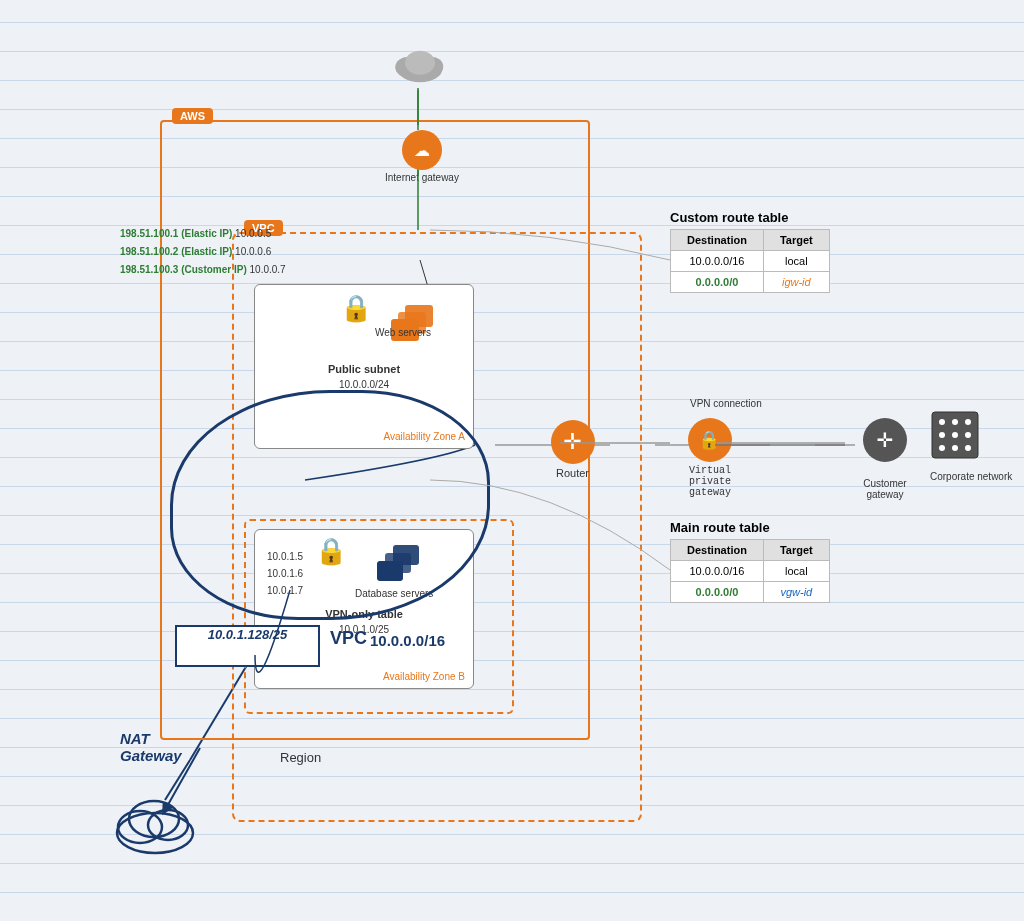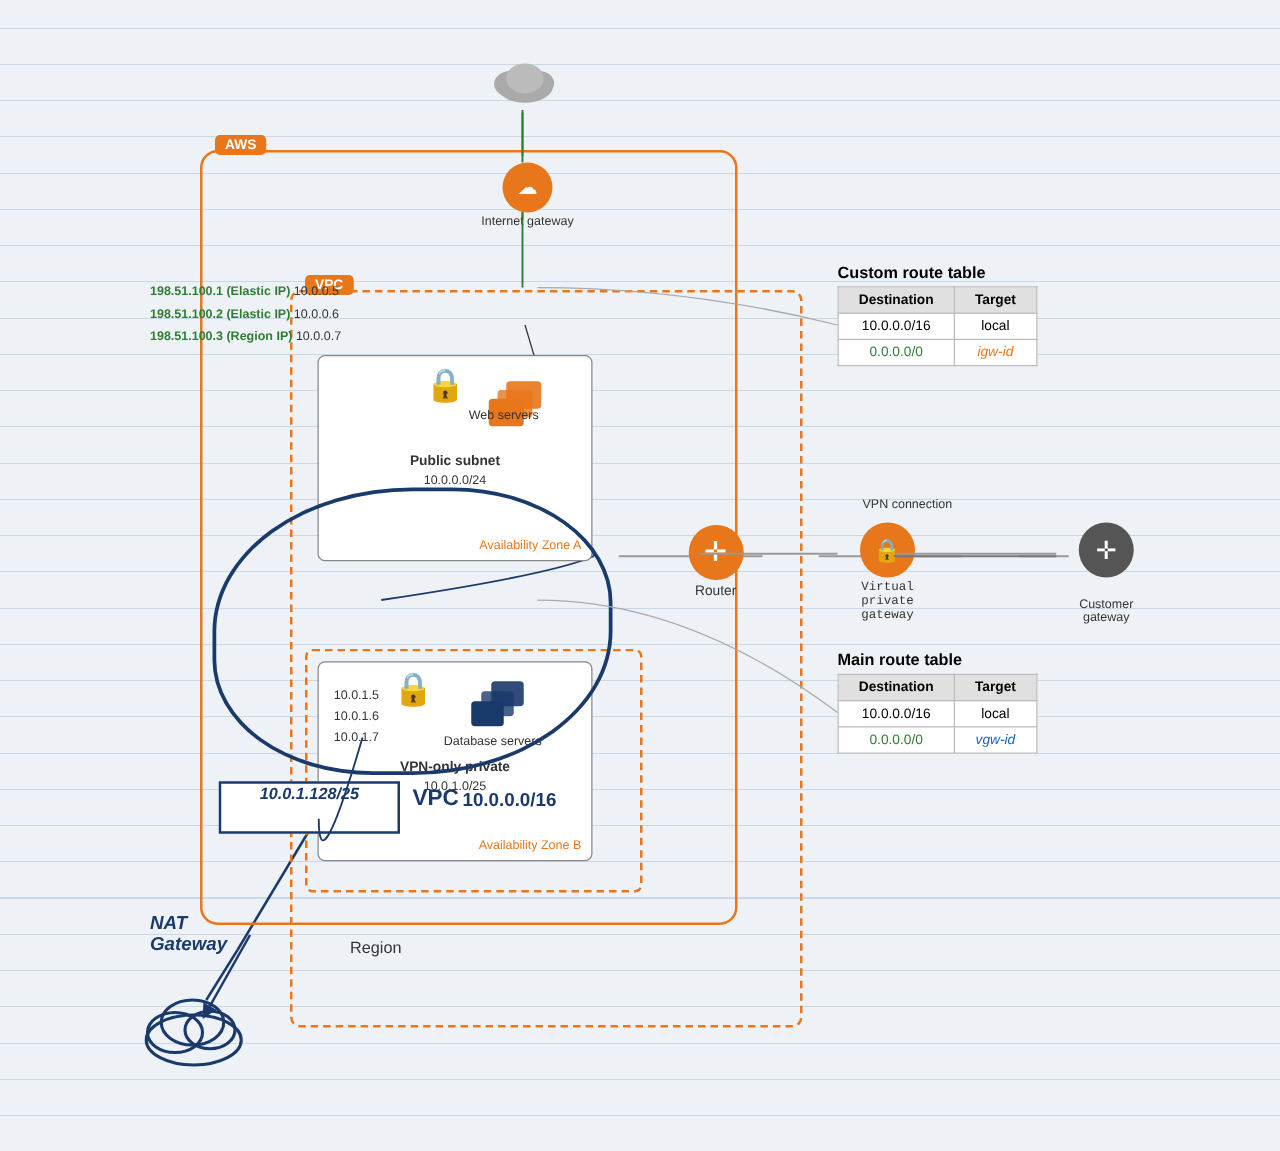--- a/index.html
+++ b/index.html
@@ -43,21 +43,21 @@
     }
 
     
     .aws-box {
       position: absolute;
       top: 90px;
       left: 60px;
       width: 430px;
       height: 620px;
       border: 2px solid #E8761A;
-      border-radius: 14px;
+      border-radius: 4px;
       background: transparent;
     }
     .aws-label {
       position: absolute;
       top: -14px;
       left: 10px;
       background: #E8761A;
       color: white;
       font-size: 11px;
       font-weight: bold;
@@ -119,21 +119,21 @@
       position: absolute;
       top: 180px;
       left: 570px;
     }
     .main-route-container {
       position: absolute;
       top: 490px;
       left: 570px;
     }
 
-    .green-text { color: #2e7d32; }
+    .green-text { color: #2e7d32; font-weight: bold; }
     .blue-link { color: #1565c0; font-style: italic; }
     .orange-link { color: #E8761A; font-style: italic; }
 
     
     .blue-cloud-sketch {
       position: absolute;
       bottom: 40px;
       left: 10px;
     }
 
@@ -236,52 +236,68 @@
             <rect x="2" y="21" width="26" height="20" rx="3" fill="#1a3a6b"></rect>
           </svg>
         </div>
 
         <div style="position:absolute;top:18px;left:12px;font-size:10px;color:#333;line-height:1.7;">
           <div>10.0.1.5</div>
           <div>10.0.1.6</div>
           <div>10.0.1.7</div>
         </div>
         <div style="font-size:10px;color:#333;position:absolute;top:58px;left:100px;white-space:nowrap;">Database servers</div>
-        <div style="font-size:11px;font-weight:bold;color:#333;text-align:center;position:absolute;top:78px;left:0;right:0;">VPN-only private</div>
+        <div style="font-size:11px;font-weight:bold;color:#333;text-align:center;position:absolute;top:78px;left:0;right:0;">VPN-only table</div>
         <div style="font-size:10px;color:#333;text-align:center;position:absolute;top:94px;left:0;right:0;">10.0.1.0/25</div>
         <div style="font-size:10px;color:#E8761A;text-align:right;padding-right:8px;position:absolute;bottom:6px;right:0;">Availability Zone B</div>
       </div>
 
     </div>
 
   </div>
 
   <div style="position:absolute;top:195px;left:20px;font-size:10px;line-height:1.8;">
     <div><span style="color:#2e7d32;font-weight:bold;">198.51.100.1 (Elastic IP)</span> <span style="color:#333;">10.0.0.5</span></div>
     <div><span style="color:#2e7d32;font-weight:bold;">198.51.100.2 (Elastic IP)</span> <span style="color:#333;">10.0.0.6</span></div>
-    <div><span style="color:#2e7d32;font-weight:bold;">198.51.100.3 (Region IP)</span> <span style="color:#333;">10.0.0.7</span></div>
+    <div><span style="color:#2e7d32;font-weight:bold;">198.51.100.3 (Customer IP)</span> <span style="color:#333;">10.0.0.7</span></div>
   </div>
 
   <div style="position:absolute;top:390px;left:440px;text-align:center;width:65px;">
     <div style="width:44px;height:44px;border-radius:50%;background:#E8761A;margin:0 auto;display:flex;align-items:center;justify-content:center;color:white;font-size:22px;">✛</div>
     <div style="font-size:11px;color:#333;margin-top:3px;">Router</div>
   </div>
 
   <div style="position:absolute;top:388px;left:570px;text-align:center;width:80px;">
     <div style="width:44px;height:44px;border-radius:50%;background:#E8761A;margin:0 auto;display:flex;align-items:center;justify-content:center;color:white;font-size:18px;">🔒</div>
     <div style="font-size:10px;color:#333;margin-top:3px;text-align:center;font-family:Liberation Mono, monospace;">Virtual private gateway</div>
   </div>
 
   <div style="position:absolute;top:368px;left:590px;font-size:10px;color:#333;white-space:nowrap;">VPN connection</div>
 
   <div style="position:absolute;top:388px;left:745px;text-align:center;width:80px;">
     <div style="width:44px;height:44px;border-radius:50%;background:#555;margin:0 auto;display:flex;align-items:center;justify-content:center;color:white;font-size:20px;">✛</div>
     <div style="font-size:10px;color:#333;margin-top:16px;text-align:center;">Customer gateway</div>
   </div>
 
+  <div style="position:absolute;top:380px;left:830px;">
+    <svg width="50" height="55" viewBox="0 0 50 55">
+      <rect x="2" y="2" width="46" height="46" rx="3" fill="#555" stroke="#333" stroke-width="1"></rect>
+
+      <circle cx="12" cy="12" r="3" fill="white"></circle>
+      <circle cx="25" cy="12" r="3" fill="white"></circle>
+      <circle cx="38" cy="12" r="3" fill="white"></circle>
+      <circle cx="12" cy="25" r="3" fill="white"></circle>
+      <circle cx="25" cy="25" r="3" fill="white"></circle>
+      <circle cx="38" cy="25" r="3" fill="white"></circle>
+      <circle cx="12" cy="38" r="3" fill="white"></circle>
+      <circle cx="25" cy="38" r="3" fill="white"></circle>
+      <circle cx="38" cy="38" r="3" fill="white"></circle>
+    </svg>
+    <div style="font-size:10px;color:#333;margin-top:2px;text-align:center;white-space:nowrap;">Corporate network</div>
+  </div>
 
   <div class="custom-route-container">
     <div class="route-table-title">Custom route table</div>
     <table class="route-table">
       <thead>
         <tr>
           <th>Destination</th>
           <th>Target</th>
         </tr>
       </thead>

